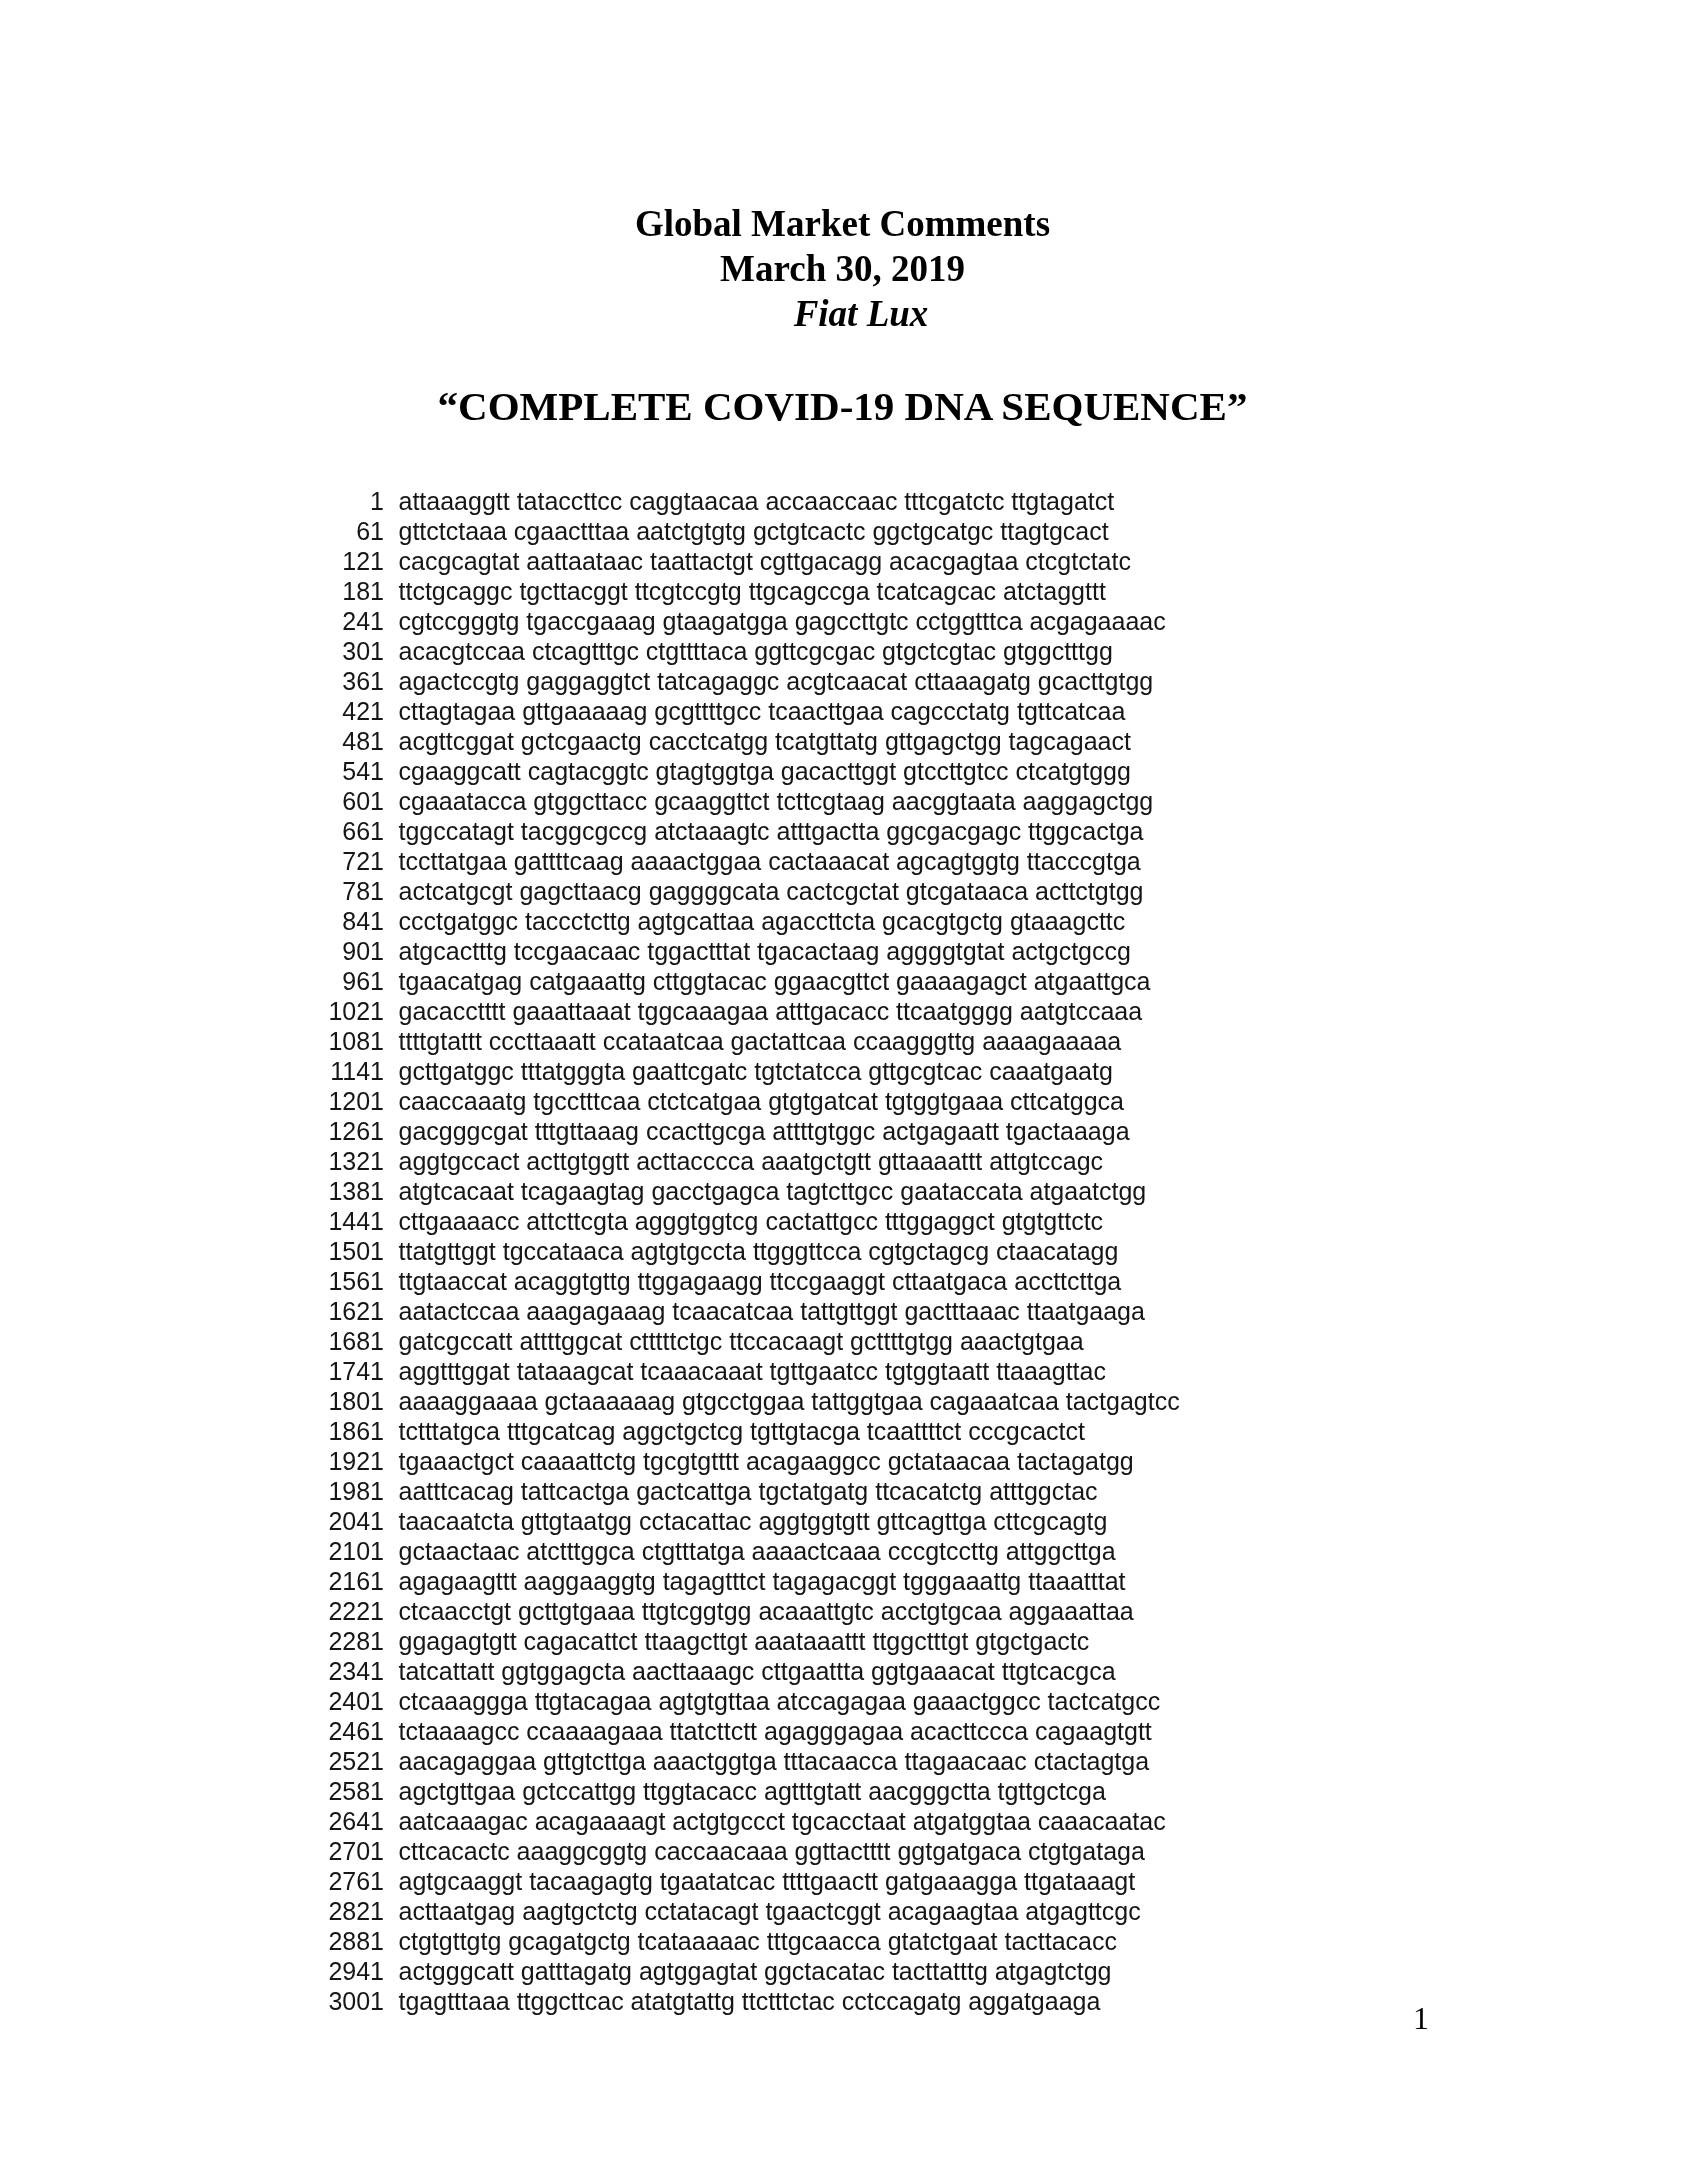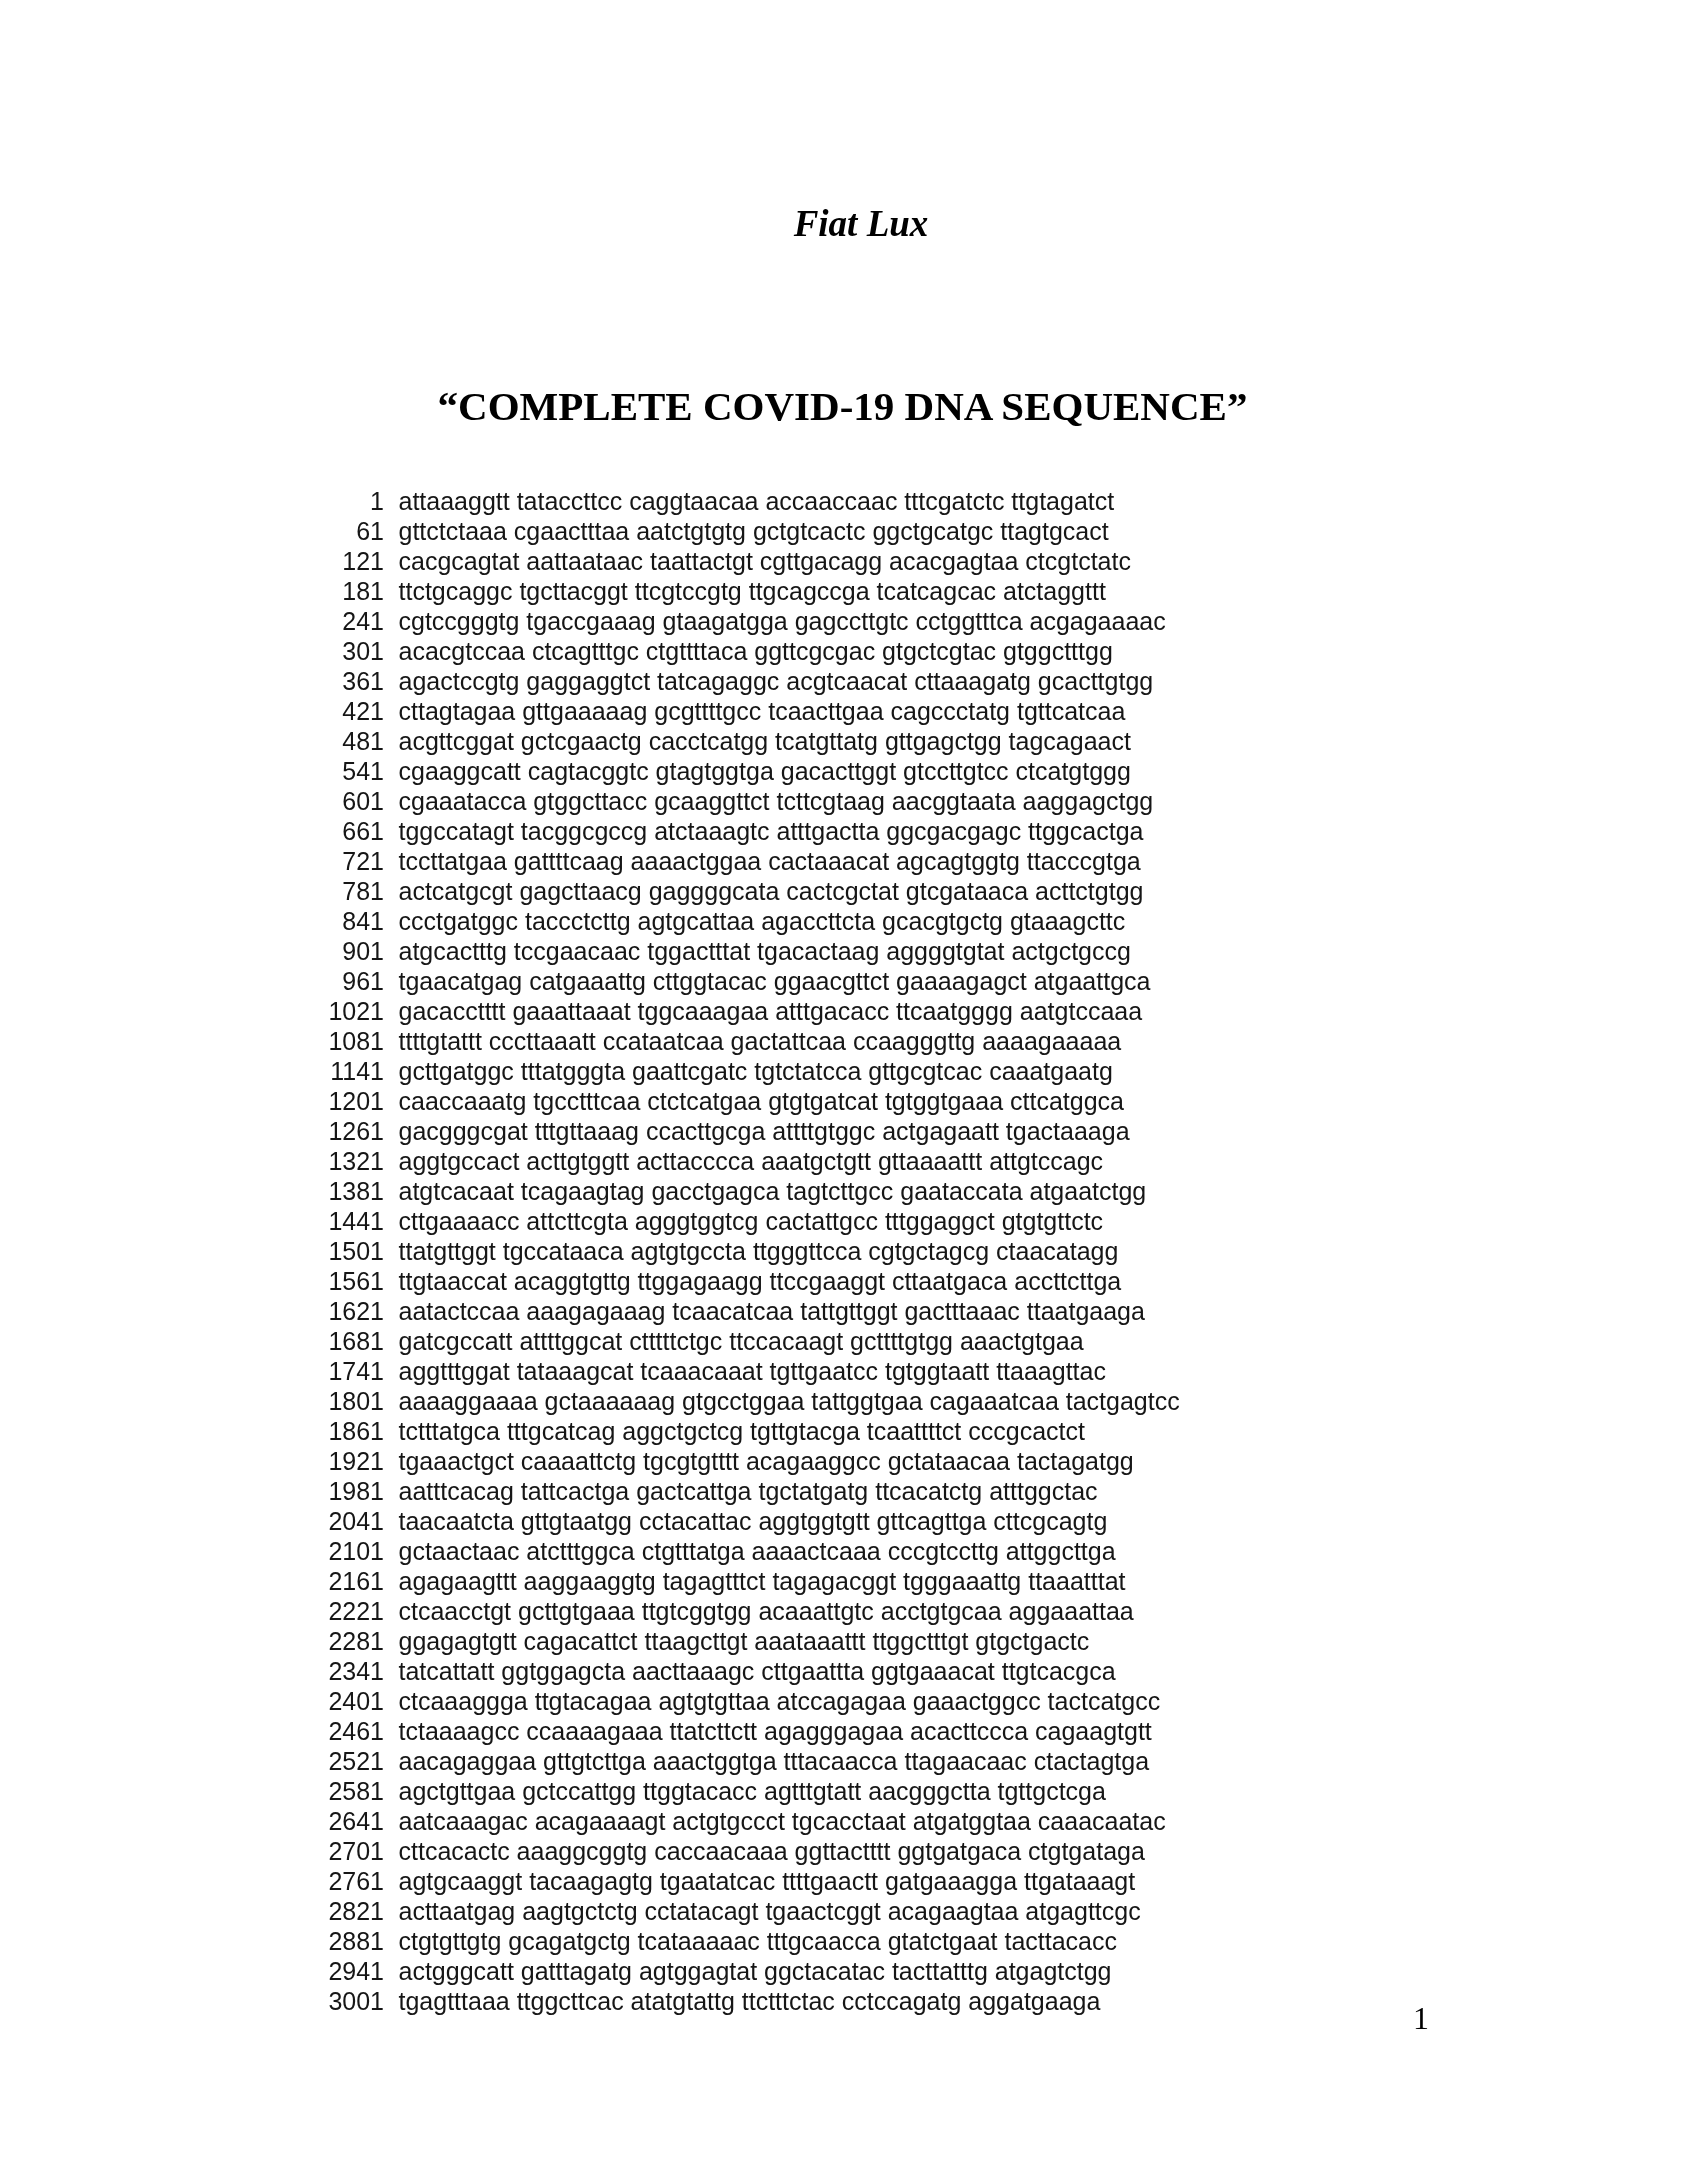--- a/index.html
+++ b/index.html
@@ -70,20 +70,22 @@
     font-size: 32px;
     line-height: 37px;
   }
 </style>
 </head>
 <body>
 
 <div class="page">
 
   <div class="title-block">
+    <div>Global Market Comments</div>
+    <div>March 30, 2019</div>
     <div class="doc-motto">Fiat Lux</div>
   </div>
 
   <div class="main-heading">“COMPLETE COVID-19 DNA SEQUENCE”</div>
 
   <div class="sequence-block"><div class="seq-line"><span class="seq-num">1</span><span class="seq-text">attaaaggtt tataccttcc caggtaacaa accaaccaac tttcgatctc ttgtagatct</span></div><div class="seq-line"><span class="seq-num">61</span><span class="seq-text">gttctctaaa cgaactttaa aatctgtgtg gctgtcactc ggctgcatgc ttagtgcact</span></div><div class="seq-line"><span class="seq-num">121</span><span class="seq-text">cacgcagtat aattaataac taattactgt cgttgacagg acacgagtaa ctcgtctatc</span></div><div class="seq-line"><span class="seq-num">181</span><span class="seq-text">ttctgcaggc tgcttacggt ttcgtccgtg ttgcagccga tcatcagcac atctaggttt</span></div><div class="seq-line"><span class="seq-num">241</span><span class="seq-text">cgtccgggtg tgaccgaaag gtaagatgga gagccttgtc cctggtttca acgagaaaac</span></div><div class="seq-line"><span class="seq-num">301</span><span class="seq-text">acacgtccaa ctcagtttgc ctgttttaca ggttcgcgac gtgctcgtac gtggctttgg</span></div><div class="seq-line"><span class="seq-num">361</span><span class="seq-text">agactccgtg gaggaggtct tatcagaggc acgtcaacat cttaaagatg gcacttgtgg</span></div><div class="seq-line"><span class="seq-num">421</span><span class="seq-text">cttagtagaa gttgaaaaag gcgttttgcc tcaacttgaa cagccctatg tgttcatcaa</span></div><div class="seq-line"><span class="seq-num">481</span><span class="seq-text">acgttcggat gctcgaactg cacctcatgg tcatgttatg gttgagctgg tagcagaact</span></div><div class="seq-line"><span class="seq-num">541</span><span class="seq-text">cgaaggcatt cagtacggtc gtagtggtga gacacttggt gtccttgtcc ctcatgtggg</span></div><div class="seq-line"><span class="seq-num">601</span><span class="seq-text">cgaaatacca gtggcttacc gcaaggttct tcttcgtaag aacggtaata aaggagctgg</span></div><div class="seq-line"><span class="seq-num">661</span><span class="seq-text">tggccatagt tacggcgccg atctaaagtc atttgactta ggcgacgagc ttggcactga</span></div><div class="seq-line"><span class="seq-num">721</span><span class="seq-text">tccttatgaa gattttcaag aaaactggaa cactaaacat agcagtggtg ttacccgtga</span></div><div class="seq-line"><span class="seq-num">781</span><span class="seq-text">actcatgcgt gagcttaacg gaggggcata cactcgctat gtcgataaca acttctgtgg</span></div><div class="seq-line"><span class="seq-num">841</span><span class="seq-text">ccctgatggc taccctcttg agtgcattaa agaccttcta gcacgtgctg gtaaagcttc</span></div><div class="seq-line"><span class="seq-num">901</span><span class="seq-text">atgcactttg tccgaacaac tggactttat tgacactaag aggggtgtat actgctgccg</span></div><div class="seq-line"><span class="seq-num">961</span><span class="seq-text">tgaacatgag catgaaattg cttggtacac ggaacgttct gaaaagagct atgaattgca</span></div><div class="seq-line"><span class="seq-num">1021</span><span class="seq-text">gacacctttt gaaattaaat tggcaaagaa atttgacacc ttcaatgggg aatgtccaaa</span></div><div class="seq-line"><span class="seq-num">1081</span><span class="seq-text">ttttgtattt cccttaaatt ccataatcaa gactattcaa ccaagggttg aaaagaaaaa</span></div><div class="seq-line"><span class="seq-num">1141</span><span class="seq-text">gcttgatggc tttatgggta gaattcgatc tgtctatcca gttgcgtcac caaatgaatg</span></div><div class="seq-line"><span class="seq-num">1201</span><span class="seq-text">caaccaaatg tgcctttcaa ctctcatgaa gtgtgatcat tgtggtgaaa cttcatggca</span></div><div class="seq-line"><span class="seq-num">1261</span><span class="seq-text">gacgggcgat tttgttaaag ccacttgcga attttgtggc actgagaatt tgactaaaga</span></div><div class="seq-line"><span class="seq-num">1321</span><span class="seq-text">aggtgccact acttgtggtt acttacccca aaatgctgtt gttaaaattt attgtccagc</span></div><div class="seq-line"><span class="seq-num">1381</span><span class="seq-text">atgtcacaat tcagaagtag gacctgagca tagtcttgcc gaataccata atgaatctgg</span></div><div class="seq-line"><span class="seq-num">1441</span><span class="seq-text">cttgaaaacc attcttcgta agggtggtcg cactattgcc tttggaggct gtgtgttctc</span></div><div class="seq-line"><span class="seq-num">1501</span><span class="seq-text">ttatgttggt tgccataaca agtgtgccta ttgggttcca cgtgctagcg ctaacatagg</span></div><div class="seq-line"><span class="seq-num">1561</span><span class="seq-text">ttgtaaccat acaggtgttg ttggagaagg ttccgaaggt cttaatgaca accttcttga</span></div><div class="seq-line"><span class="seq-num">1621</span><span class="seq-text">aatactccaa aaagagaaag tcaacatcaa tattgttggt gactttaaac ttaatgaaga</span></div><div class="seq-line"><span class="seq-num">1681</span><span class="seq-text">gatcgccatt attttggcat ctttttctgc ttccacaagt gcttttgtgg aaactgtgaa</span></div><div class="seq-line"><span class="seq-num">1741</span><span class="seq-text">aggtttggat tataaagcat tcaaacaaat tgttgaatcc tgtggtaatt ttaaagttac</span></div><div class="seq-line"><span class="seq-num">1801</span><span class="seq-text">aaaaggaaaa gctaaaaaag gtgcctggaa tattggtgaa cagaaatcaa tactgagtcc</span></div><div class="seq-line"><span class="seq-num">1861</span><span class="seq-text">tctttatgca tttgcatcag aggctgctcg tgttgtacga tcaattttct cccgcactct</span></div><div class="seq-line"><span class="seq-num">1921</span><span class="seq-text">tgaaactgct caaaattctg tgcgtgtttt acagaaggcc gctataacaa tactagatgg</span></div><div class="seq-line"><span class="seq-num">1981</span><span class="seq-text">aatttcacag tattcactga gactcattga tgctatgatg ttcacatctg atttggctac</span></div><div class="seq-line"><span class="seq-num">2041</span><span class="seq-text">taacaatcta gttgtaatgg cctacattac aggtggtgtt gttcagttga cttcgcagtg</span></div><div class="seq-line"><span class="seq-num">2101</span><span class="seq-text">gctaactaac atctttggca ctgtttatga aaaactcaaa cccgtccttg attggcttga</span></div><div class="seq-line"><span class="seq-num">2161</span><span class="seq-text">agagaagttt aaggaaggtg tagagtttct tagagacggt tgggaaattg ttaaatttat</span></div><div class="seq-line"><span class="seq-num">2221</span><span class="seq-text">ctcaacctgt gcttgtgaaa ttgtcggtgg acaaattgtc acctgtgcaa aggaaattaa</span></div><div class="seq-line"><span class="seq-num">2281</span><span class="seq-text">ggagagtgtt cagacattct ttaagcttgt aaataaattt ttggctttgt gtgctgactc</span></div><div class="seq-line"><span class="seq-num">2341</span><span class="seq-text">tatcattatt ggtggagcta aacttaaagc cttgaattta ggtgaaacat ttgtcacgca</span></div><div class="seq-line"><span class="seq-num">2401</span><span class="seq-text">ctcaaaggga ttgtacagaa agtgtgttaa atccagagaa gaaactggcc tactcatgcc</span></div><div class="seq-line"><span class="seq-num">2461</span><span class="seq-text">tctaaaagcc ccaaaagaaa ttatcttctt agagggagaa acacttccca cagaagtgtt</span></div><div class="seq-line"><span class="seq-num">2521</span><span class="seq-text">aacagaggaa gttgtcttga aaactggtga tttacaacca ttagaacaac ctactagtga</span></div><div class="seq-line"><span class="seq-num">2581</span><span class="seq-text">agctgttgaa gctccattgg ttggtacacc agtttgtatt aacgggctta tgttgctcga</span></div><div class="seq-line"><span class="seq-num">2641</span><span class="seq-text">aatcaaagac acagaaaagt actgtgccct tgcacctaat atgatggtaa caaacaatac</span></div><div class="seq-line"><span class="seq-num">2701</span><span class="seq-text">cttcacactc aaaggcggtg caccaacaaa ggttactttt ggtgatgaca ctgtgataga</span></div><div class="seq-line"><span class="seq-num">2761</span><span class="seq-text">agtgcaaggt tacaagagtg tgaatatcac ttttgaactt gatgaaagga ttgataaagt</span></div><div class="seq-line"><span class="seq-num">2821</span><span class="seq-text">acttaatgag aagtgctctg cctatacagt tgaactcggt acagaagtaa atgagttcgc</span></div><div class="seq-line"><span class="seq-num">2881</span><span class="seq-text">ctgtgttgtg gcagatgctg tcataaaaac tttgcaacca gtatctgaat tacttacacc</span></div><div class="seq-line"><span class="seq-num">2941</span><span class="seq-text">actgggcatt gatttagatg agtggagtat ggctacatac tacttatttg atgagtctgg</span></div><div class="seq-line"><span class="seq-num">3001</span><span class="seq-text">tgagtttaaa ttggcttcac atatgtattg ttctttctac cctccagatg aggatgaaga</span></div></div>
 
   <div class="page-number">1</div>
 
 </div>

